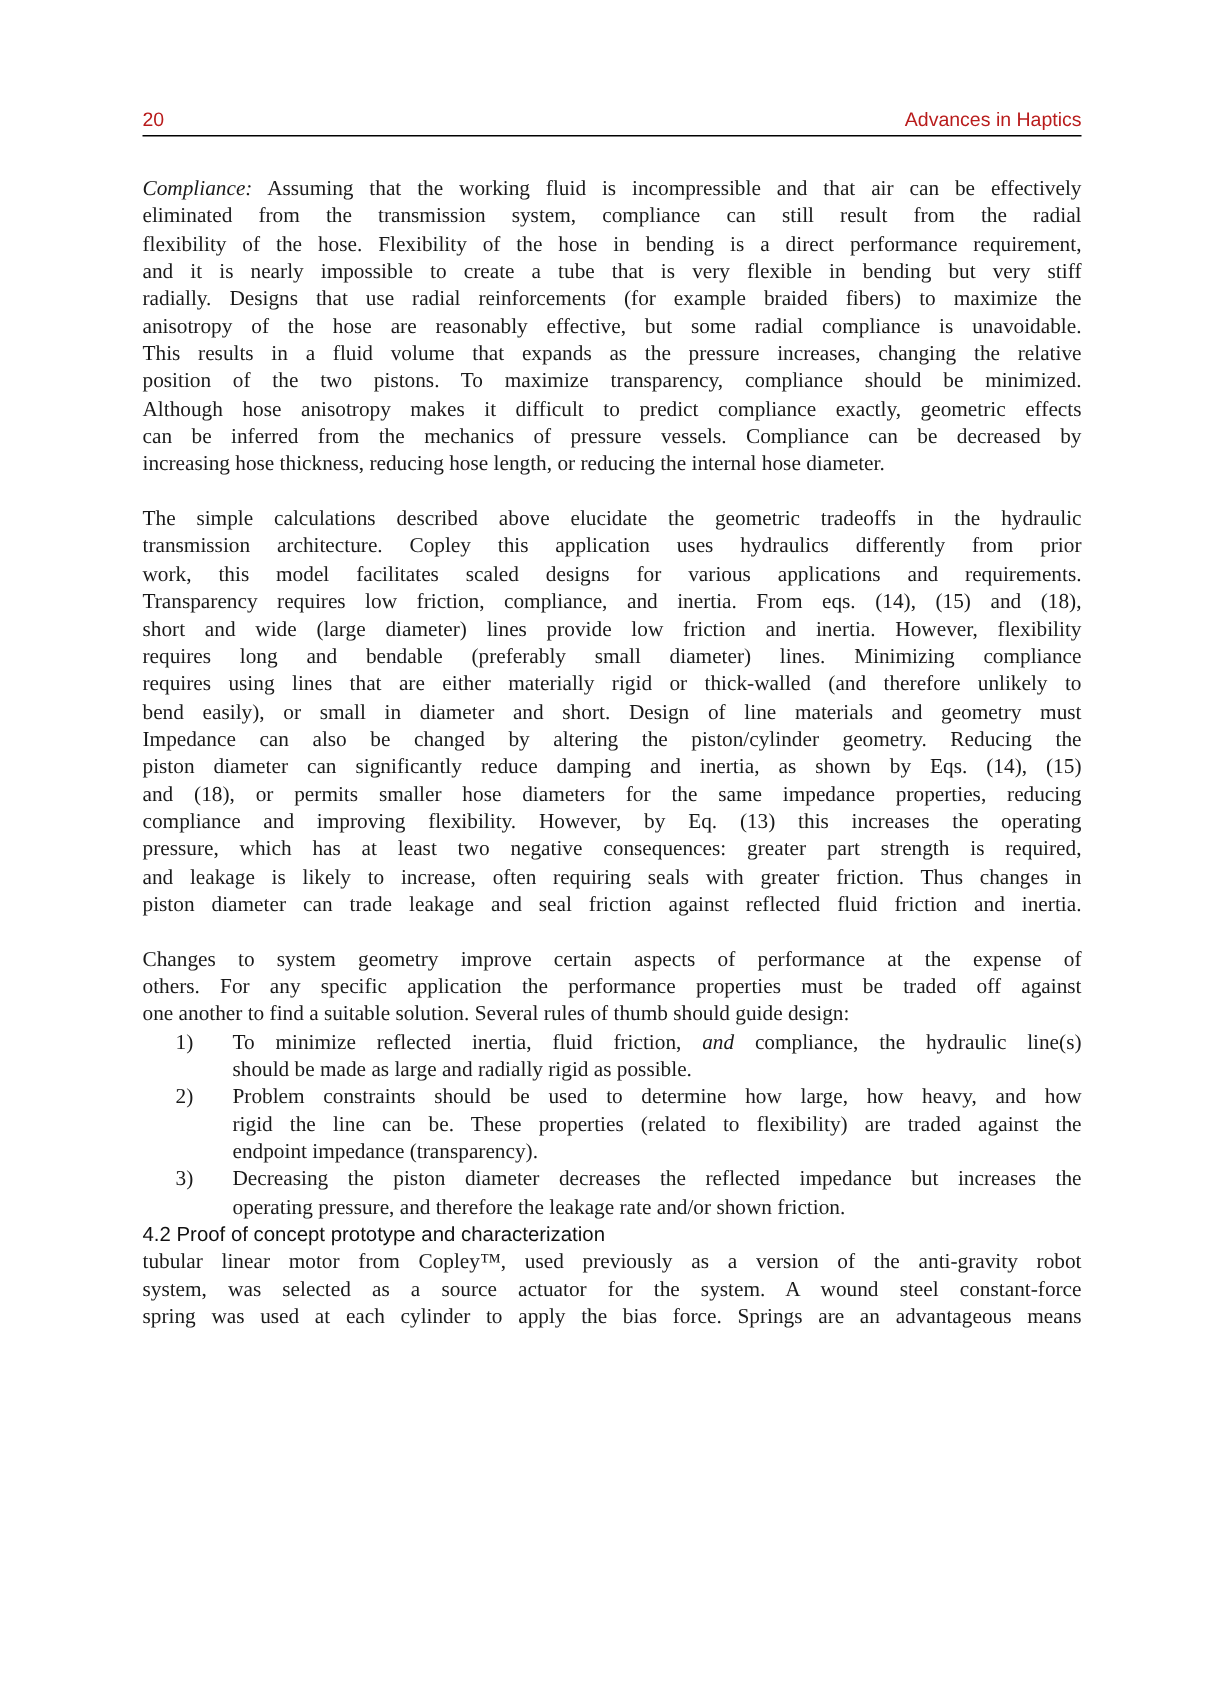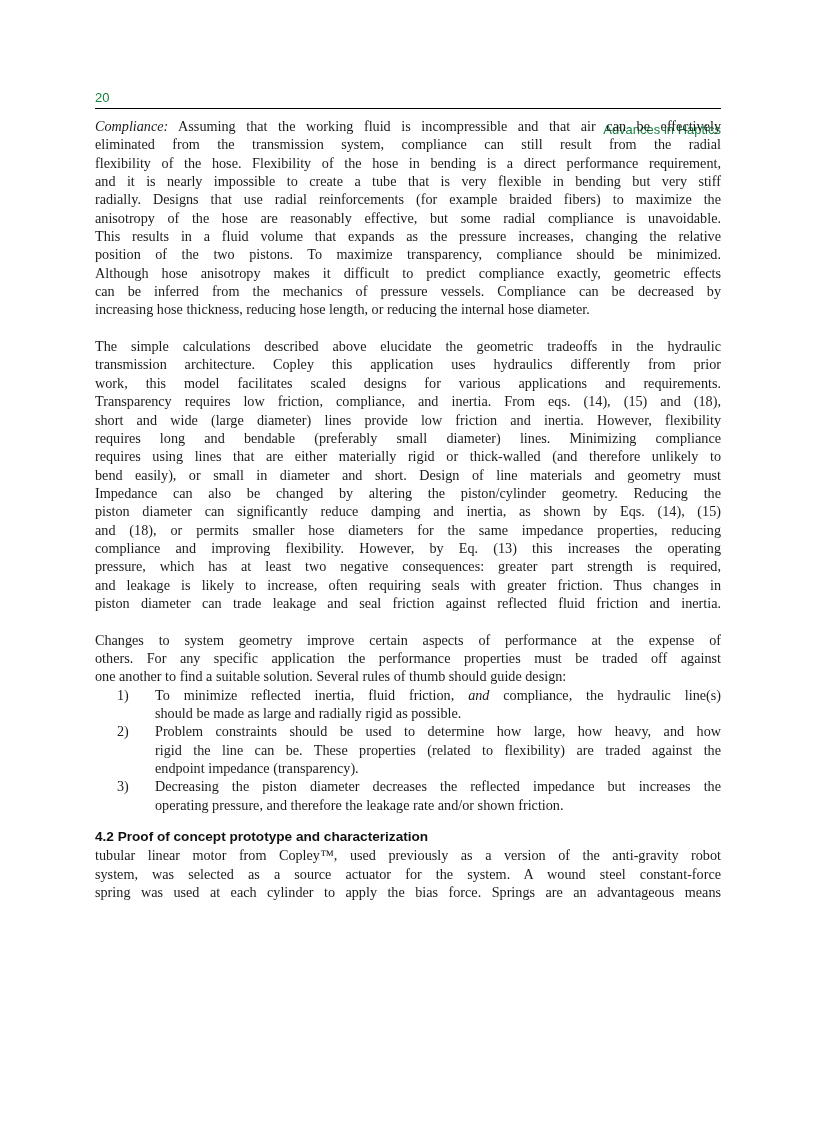--- a/index.html
+++ b/index.html
@@ -1,39 +1,39 @@
 <!DOCTYPE html>
 <html><head>
 <meta charset="utf-8">
 <style>
   html, body { margin: 0; padding: 0; background: #ffffff; }
   body { width: 816px; height: 1123px; position: relative; overflow: hidden; }
   .page { position: absolute; left: 0; top: 0; width: 816px; height: 1123px; background: #fff; }
   .header {
-    position: absolute; left: 95px; top: 88px; width: 626px; height: 20px;
-    font-family: "Liberation Sans", sans-serif; font-size: 13px; color: #15803d;
+    position: absolute; left: 95px; top: 70px; width: 626px; height: 20px;
+    font-family: "Liberation Sans", sans-serif; font-size: 13px; color: #b91c1c;
     border-bottom: 1.4px solid #000;
   }
   .header .pnum { position: absolute; left: 0; top: 2px; }
-  .header .run { position: absolute; right: 0; top: 2px; margin-top: 32px; }
+  .header .run { position: absolute; right: 0; top: 2px; }
   .body {
     position: absolute; left: 95px; top: 117px; width: 626px;
     font-family: "Liberation Serif", serif; font-size: 14.2px; line-height: 18.35px; color: #1a1a1a;
   }
   .para { margin: 0; text-align: justify; text-align-last: auto; }
   .line { display: block; text-align: justify; text-align-last: justify; white-space: nowrap; height: 18.35px; }
   .line.last { text-align-last: left; }
   .gap { height: 18.35px; }
   .ital { font-style: italic; }
   .list { margin: 0; padding: 0; list-style: none; }
   .li { position: relative; padding-left: 60px; }
   .li .num { position: absolute; left: 22px; top: 0; }
   .heading {
-    font-family: "Liberation Sans", sans-serif; font-weight: bold; font-size: 13.6px;
-    line-height: 18.35px; color: #111; margin-top: 14px;
+    font-family: "Liberation Sans", sans-serif; font-weight: normal; font-size: 13.6px;
+    line-height: 18.35px; color: #111; 
   }
 </style>
 </head>
 <body>
 
 <div class="page">
 
   <div class="header">
     <span class="pnum">20</span>
     <span class="run">Advances in Haptics</span>

